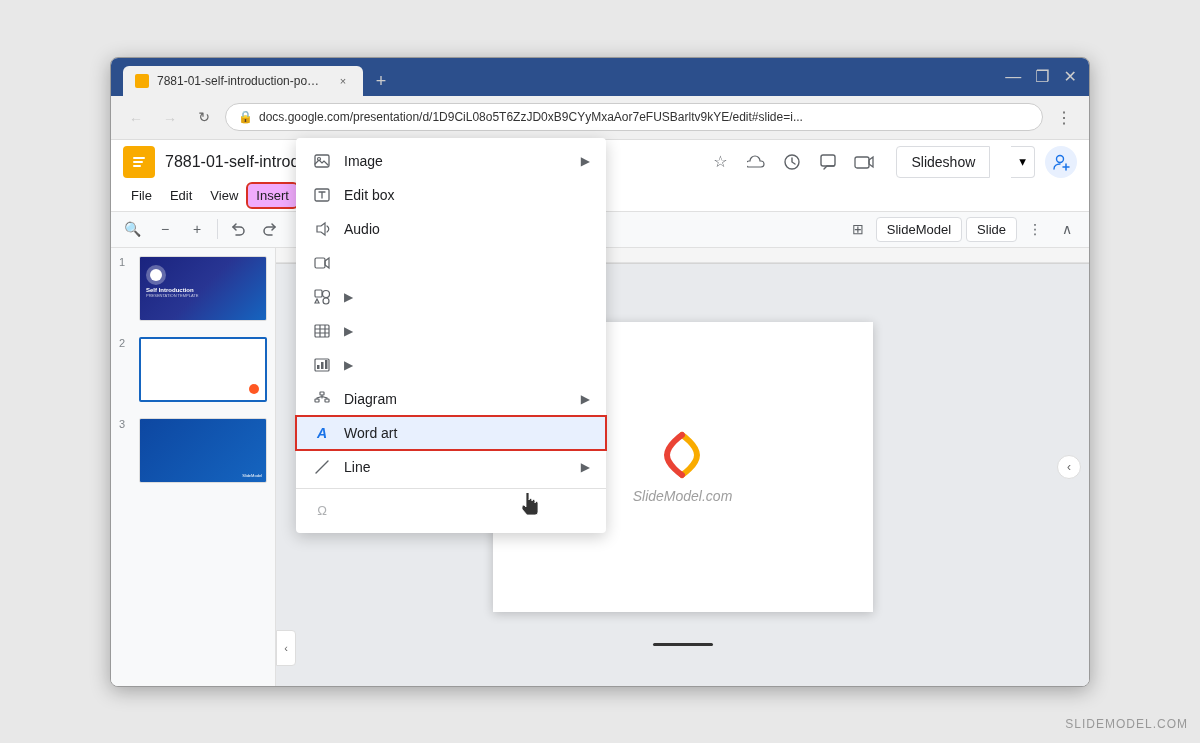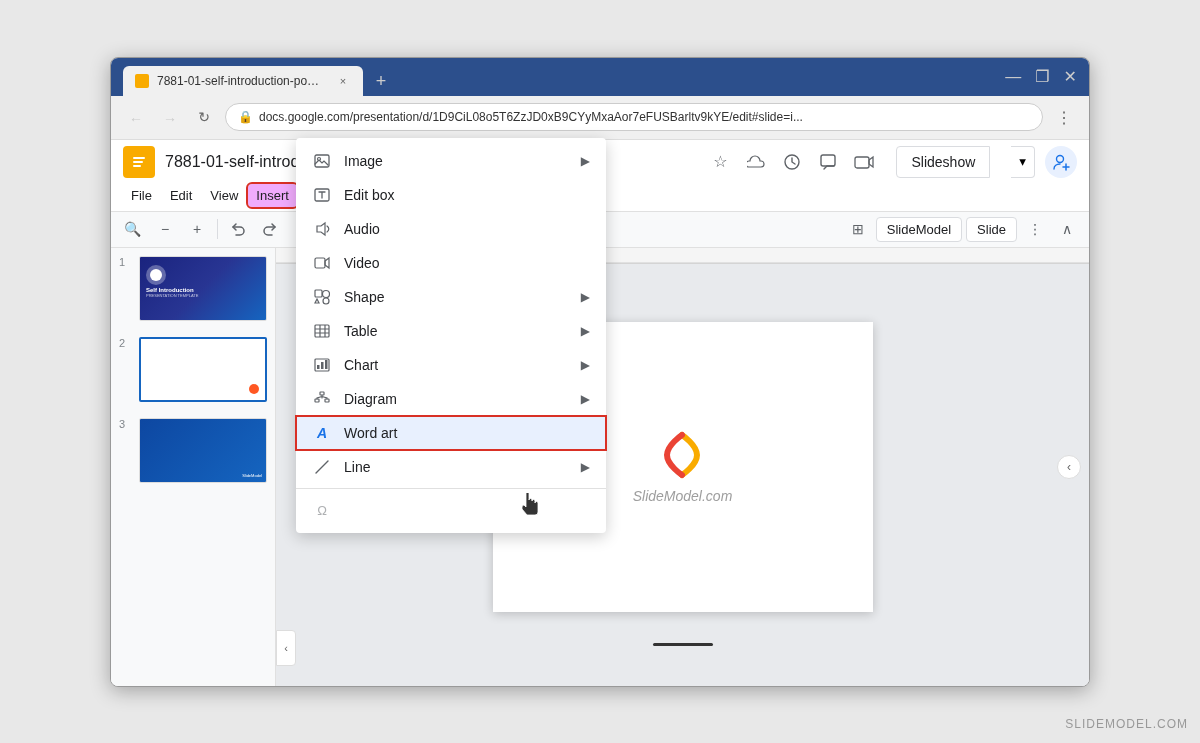--- a/index.html
+++ b/index.html
@@ -704,57 +704,53 @@
     <span class="menu-item-label">Audio</span>
   </div>
 
   <div class="menu-section-item">
     <div class="menu-item-icon">
       <svg width="16" height="14" viewBox="0 0 16 14" fill="none">
         <rect x="1" y="2" width="10" height="10" rx="1.5" stroke="#5f6368" stroke-width="1.2" fill="none"></rect>
         <path d="M11 5l4-3v10l-4-3V5z" stroke="#5f6368" stroke-width="1.2" fill="none"></path>
       </svg>
     </div>
-    <span class="menu-item-label">Video</span>
   </div>
 
   <div class="menu-section-item">
     <div class="menu-item-icon">
       <svg width="16" height="16" viewBox="0 0 16 16" fill="none">
         <rect x="1" y="1" width="7" height="7" rx="1" stroke="#5f6368" stroke-width="1.2" fill="none"></rect>
         <circle cx="12" cy="5" r="3.5" stroke="#5f6368" stroke-width="1.2" fill="none"></circle>
         <polygon points="3,10 5,14 1,14" stroke="#5f6368" stroke-width="1.2" fill="none"></polygon>
         <circle cx="12" cy="12" r="3" stroke="#5f6368" stroke-width="1.2" fill="none"></circle>
       </svg>
     </div>
-    <span class="menu-item-label">Shape</span>
     <span class="menu-item-arrow">▶</span>
   </div>
 
   <div class="menu-section-item">
     <div class="menu-item-icon">
       <svg width="16" height="14" viewBox="0 0 16 14" fill="none">
         <rect x="1" y="1" width="14" height="12" rx="1" stroke="#5f6368" stroke-width="1.2" fill="none"></rect>
         <path d="M1 5h14M1 9h14M6 1v12M11 1v12" stroke="#5f6368" stroke-width="1.2"></path>
       </svg>
     </div>
-    <span class="menu-item-label">Table</span>
     <span class="menu-item-arrow">▶</span>
   </div>
 
   <div class="menu-section-item">
     <div class="menu-item-icon">
       <svg width="16" height="14" viewBox="0 0 16 14" fill="none">
         <rect x="1" y="1" width="14" height="12" rx="1" stroke="#5f6368" stroke-width="1.2" fill="none"></rect>
         <rect x="3" y="7" width="2.5" height="4" fill="#5f6368"></rect>
         <rect x="7" y="4" width="2.5" height="7" fill="#5f6368"></rect>
         <rect x="11" y="2" width="2.5" height="9" fill="#5f6368"></rect>
       </svg>
     </div>
-    <span class="menu-item-label">Chart</span>
     <span class="menu-item-arrow">▶</span>
   </div>
 
   <div class="menu-section-item">
     <div class="menu-item-icon">
       <svg width="16" height="16" viewBox="0 0 16 16" fill="none">
         <rect x="6" y="1" width="4" height="3" rx="0.5" stroke="#5f6368" stroke-width="1.2" fill="none"></rect>
         <rect x="1" y="8" width="4" height="3" rx="0.5" stroke="#5f6368" stroke-width="1.2" fill="none"></rect>
         <rect x="11" y="8" width="4" height="3" rx="0.5" stroke="#5f6368" stroke-width="1.2" fill="none"></rect>
         <path d="M8 4v3M3 8V7l5-1.5M13 8V7l-5-1.5" stroke="#5f6368" stroke-width="1.2" stroke-linecap="round"></path>

